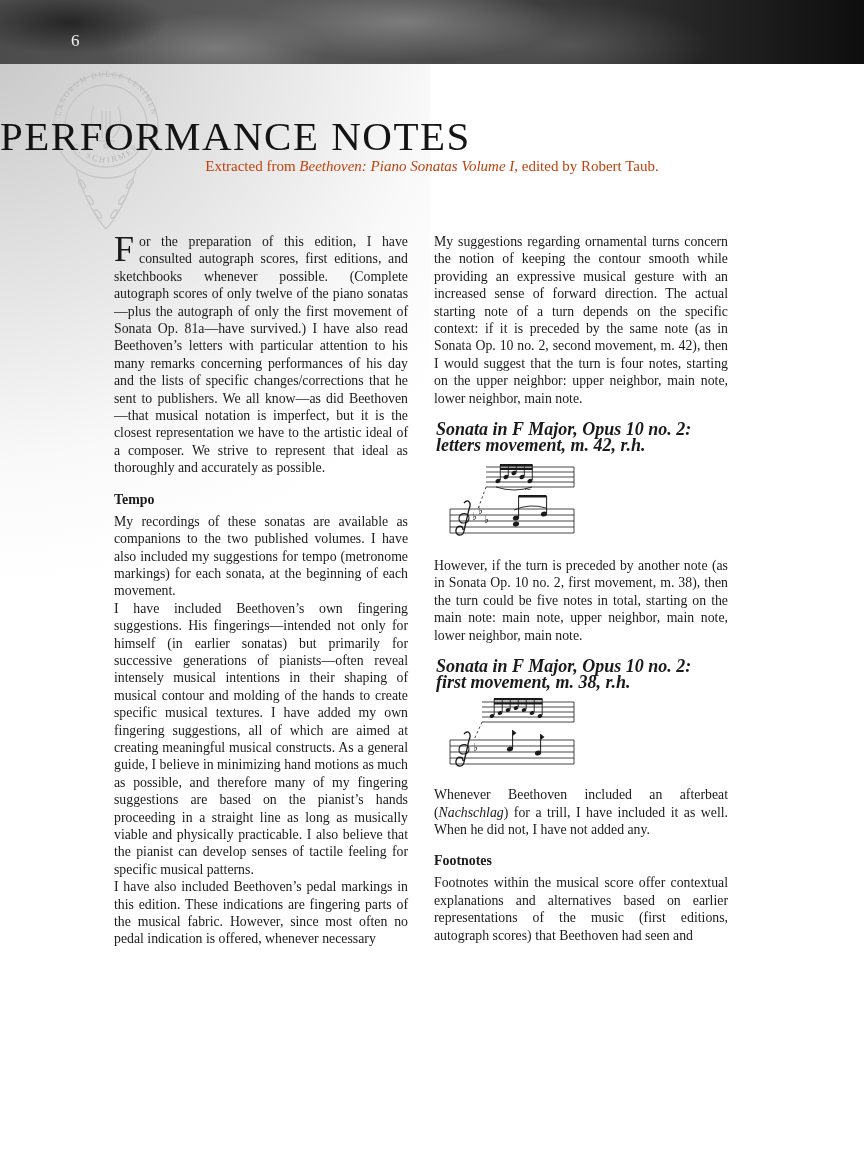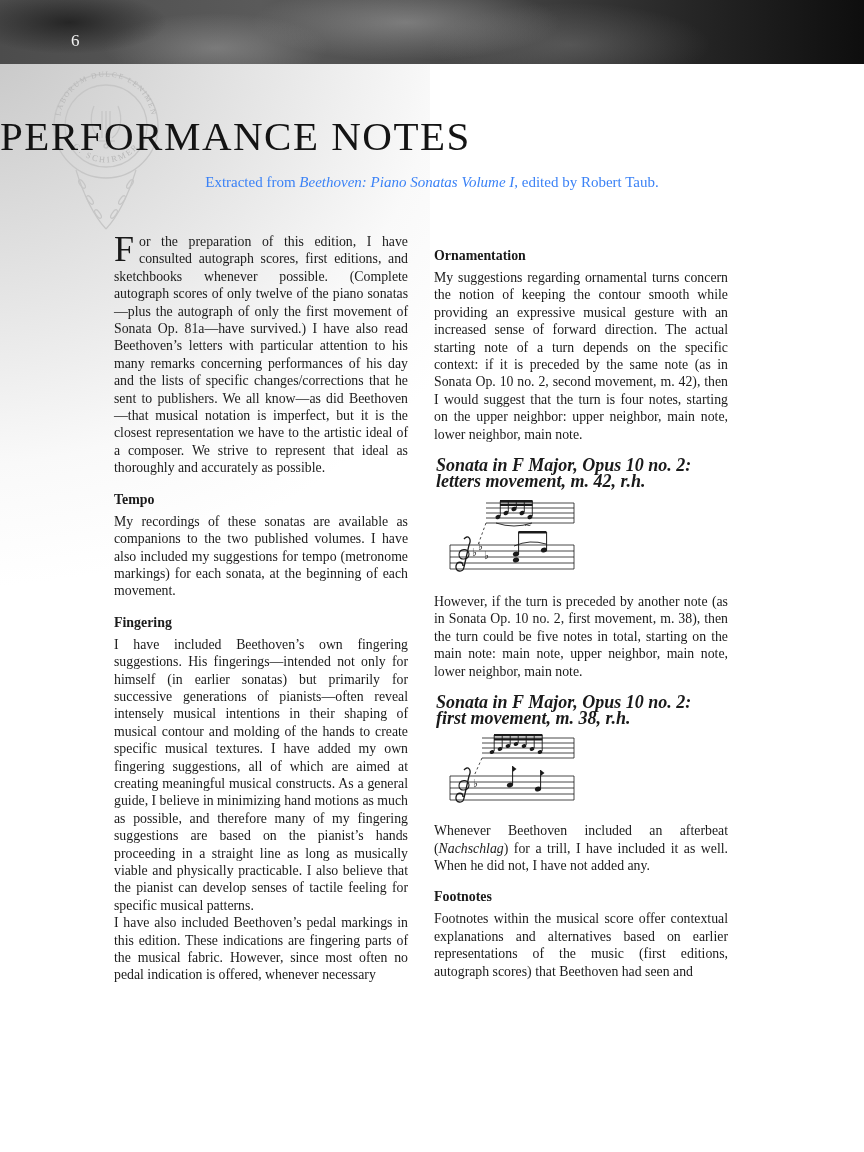--- a/index.html
+++ b/index.html
@@ -21,21 +21,21 @@
   
   .wedge{
     position:absolute;left:0;top:64px;width:430px;height:980px;pointer-events:none;
     background:radial-gradient(820px 760px at -8% -4%, rgba(186,186,186,.85), rgba(214,214,214,.55) 40%, rgba(238,238,238,.35) 58%, rgba(255,255,255,0) 74%);
   }
   .logo{position:absolute;left:44px;top:66px;}
   .title{
     position:absolute;left:0;top:112px;width:864px;margin:0;text-align:left;
     font-size:41px;font-weight:400;letter-spacing:1.5px;color:#141414;
   }
-  .subtitle{position:absolute;left:0;top:174px;width:864px;margin:0;text-align:center;font-size:15px;color:#3b82f6;}
+  .subtitle{position:absolute;left:0;top:158px;width:864px;margin:0;text-align:center;font-size:15px;color:#c2410c;}
   .cols{position:absolute;left:114px;top:233px;width:614px;display:flex;gap:26px;}
   .col{width:294px;}
   .body{margin:0;font-size:13.8px;line-height:17.4px;text-align:justify;}
   .h{margin:14px 0 5px 0;font-size:13.9px;font-weight:700;line-height:17px;}
   .dropcap{float:left;font-size:36px;line-height:30px;padding:1px 5px 0 0;}
   .caption{margin:15px 0 4px 2px;font-size:18px;line-height:15.5px;font-weight:700;font-style:italic;}
   .music{display:block;margin:4px 0 8px 12px;}
   .music + .body{margin-top:8px;}
   i{font-style:italic;}
 </style>
@@ -91,29 +91,27 @@
   <p class="subtitle"><span>Extracted from </span><i>Beethoven: Piano Sonatas Volume I</i><span>, edited by Robert Taub.</span></p>
 
   <div class="cols">
 
     <div class="col">
       <p class="body"><span class="dropcap">F</span><span>or the preparation of this edition, I have consulted autograph scores, first editions, and sketchbooks whenever possible. (Complete autograph scores of only twelve of the piano sonatas—plus the autograph of only the first movement of Sonata Op. 81a—have survived.) I have also read Beethoven’s letters with particular attention to his many remarks concerning performances of his day and the lists of specific changes/corrections that he sent to publishers. We all know—as did Beethoven—that musical notation is imperfect, but it is the closest representation we have to the artistic ideal of a composer. We strive to represent that ideal as thoroughly and accurately as possible.</span></p>
 
       <h3 class="h">Tempo</h3>
       <p class="body">My recordings of these sonatas are available as companions to the two published volumes. I have also included my suggestions for tempo (metronome markings) for each sonata, at the beginning of each movement.</p>
 
-      <h3 class="h">Fingering</h3>
       <p class="body">I have included Beethoven’s own fingering suggestions. His fingerings—intended not only for himself (in earlier sonatas) but primarily for successive generations of pianists—often reveal intensely musical intentions in their shaping of musical contour and molding of the hands to create specific musical textures. I have added my own fingering suggestions, all of which are aimed at creating meaningful musical constructs. As a general guide, I believe in minimizing hand motions as much as possible, and therefore many of my fingering suggestions are based on the pianist’s hands proceeding in a straight line as long as musically viable and physically practicable. I also believe that the pianist can develop senses of tactile feeling for specific musical patterns.</p>
 
       <p class="body">I have also included Beethoven’s pedal markings in this edition. These indications are fingering parts of the musical fabric. However, since most often no pedal indication is offered, whenever necessary</p>
     </div>
 
     <div class="col">
 
-      <h3 class="h">Ornamentation</h3>
       <p class="body">My suggestions regarding ornamental turns concern the notion of keeping the contour smooth while providing an expressive musical gesture with an increased sense of forward direction. The actual starting note of a turn depends on the specific context: if it is preceded by the same note (as in Sonata Op. 10 no. 2, second movement, m. 42), then I would suggest that the turn is four notes, starting on the upper neighbor: upper neighbor, main note, lower neighbor, main note.</p>
 
       <p class="caption"><span>Sonata in F Major, Opus 10 no. 2:</span><br><span>letters movement, m. 42, r.h.</span></p>
 
       <svg class="music" width="150" height="92" viewBox="0 0 150 92" aria-hidden="true">
         <g stroke="#1a1a1a" stroke-width="0.8">
           <line x1="40" y1="10" x2="128" y2="10"></line>
             <line x1="40" y1="15" x2="128" y2="15"></line>
           <line x1="40" y1="20" x2="128" y2="20"></line>
             <line x1="40" y1="25" x2="128" y2="25"></line>

